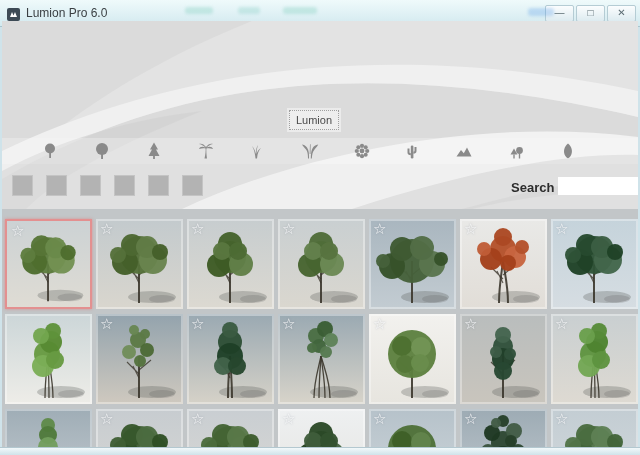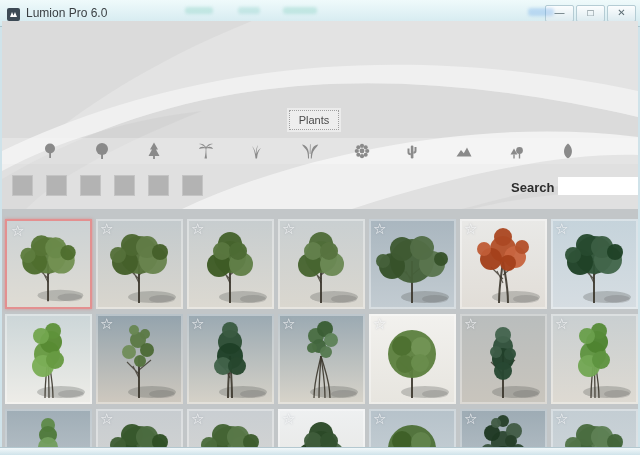--- a/index.html
+++ b/index.html
@@ -62,21 +62,21 @@
         <rect width="636" height="188" fill="#dbdbdb"></rect>
         <path d="M260,0 C420,34 560,28 636,8 L636,0 Z" fill="#d4d4d4"></path>
         <path d="M0,158 C150,70 340,28 636,96 L636,0 L250,0 C150,40 60,96 0,158 Z" fill="#e3e3e3"></path>
         <path d="M0,158 C150,70 340,28 636,96 L636,70 C360,12 150,58 0,130 Z" fill="#f0f0f0"></path>
         <path d="M636,116 C480,96 300,132 180,188 L350,188 C460,152 560,132 636,134 Z" fill="#f2f2f2"></path>
         <path d="M0,188 L0,150 C60,118 130,98 200,90 C130,118 62,150 24,188 Z" fill="#d2d2d2" opacity="0.7"></path>
         <path d="M460,188 C540,166 600,156 636,156 L636,172 C580,168 520,176 470,188 Z" fill="#cfcfcf" opacity="0.8"></path>
       </svg>
 
 
-      <div class="plants-btn">Plants</div>
+      <div class="plants-btn">Lumion</div>
 
       <div class="icon-strip dots" id="icon-strip">
           <span class="cat" style="left: 38px;">
             <svg viewBox="0 0 20 20" style="fill:#8a8a8a">
               <circle cx="10" cy="7.5" r="5"></circle>
               <rect x="9.2" y="11" width="1.8" height="6"></rect>
             </svg>
           </span>
           <span class="cat" style="left: 90px;">
             <svg viewBox="0 0 20 20" style="fill:#8a8a8a">

